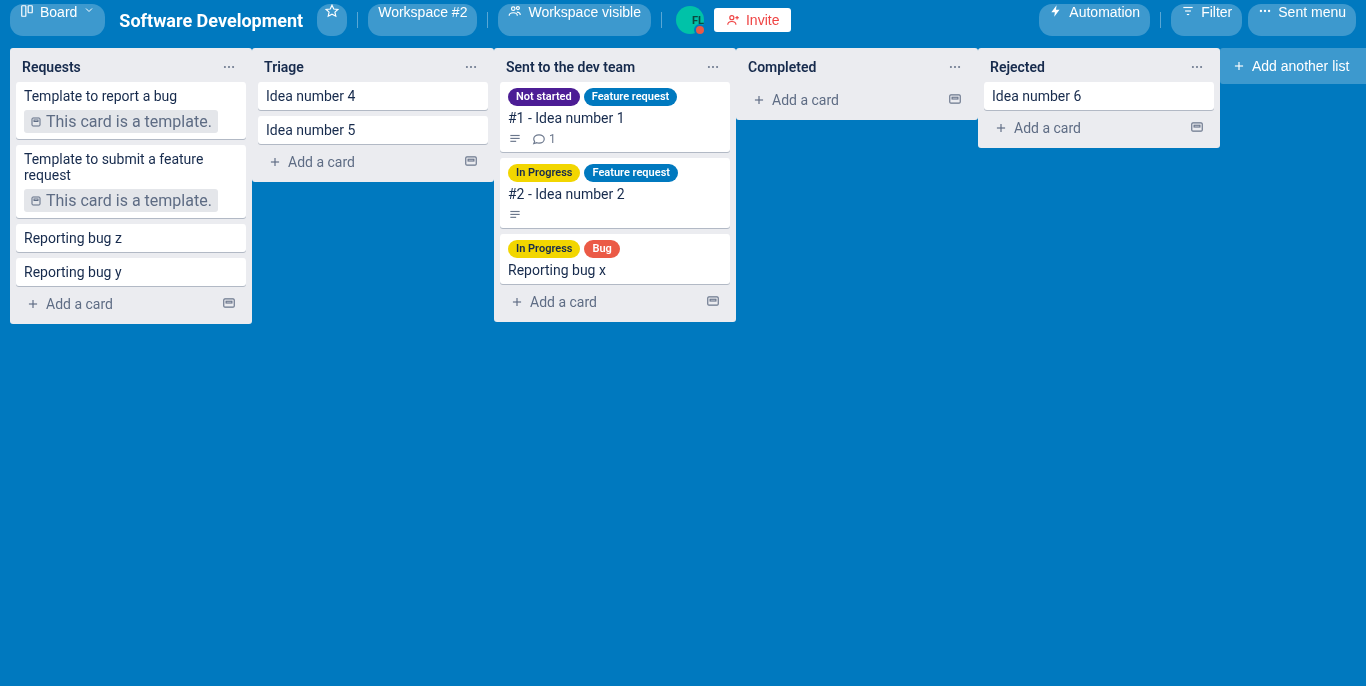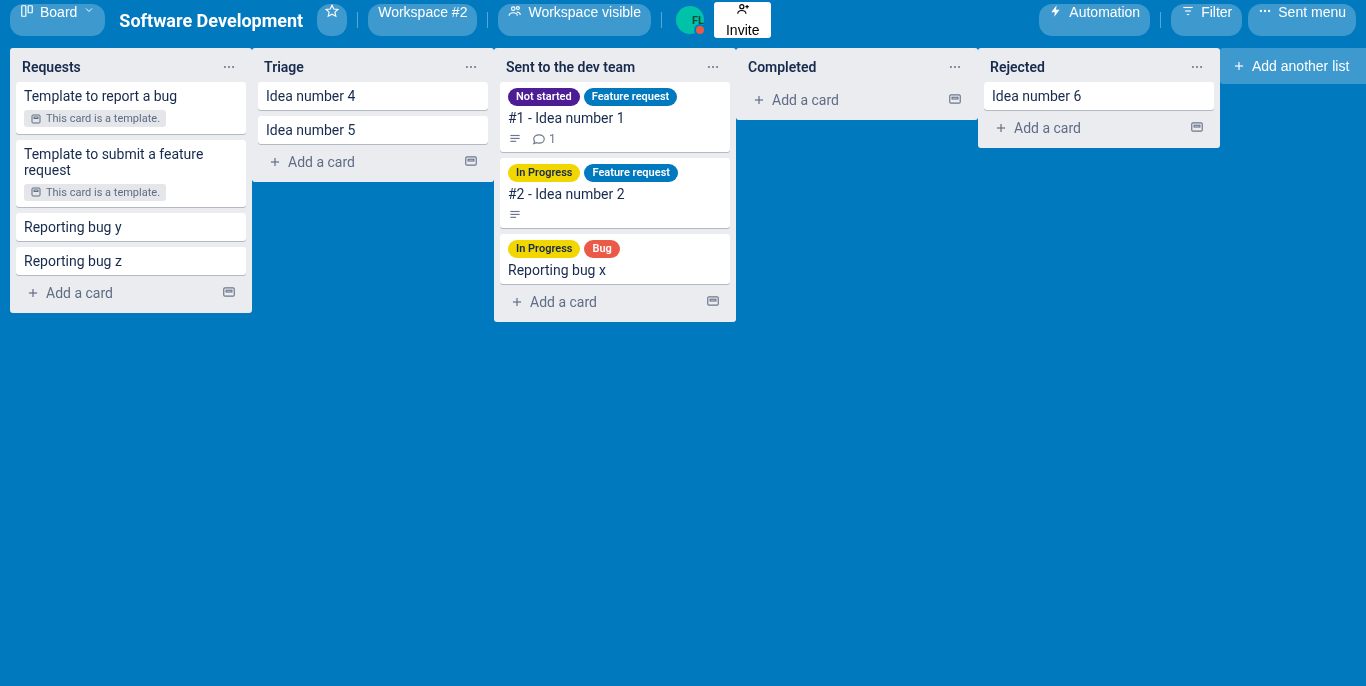--- a/index.html
+++ b/index.html
@@ -65,30 +65,29 @@
     border-radius: 50%;
     background: #eb5a46;
     border: 2px solid #0079bf;
     font-size: 7px; color: #fff;
     display:flex; align-items:center; justify-content:center;
   }
   .invite-btn {
     display: inline-flex;
     align-items: center;
     gap: 6px;
-    height: 36px;
+    height: 24px;
     padding: 0 12px;
     border-radius: 3px;
     background: #fff;
-    color: #000000;
+    color: #ef4444;
     font-size: 14px;
     cursor: pointer;
     border: none;
     margin-left: 4px;
-    flex-direction: column;
   }
 
   
   .board {
     display: flex;
     gap: 0;
     padding: 8px 10px;
     align-items: flex-start;
     overflow: hidden;
   }
@@ -156,21 +155,21 @@
     color: #6b778c;
     font-size: 12px;
     align-items: center;
   }
   .badge { display: inline-flex; align-items: center; gap: 3px; }
   .template-badge {
     display: inline-flex; align-items: center; gap: 4px;
     background: #e4e6ea;
     border-radius: 3px;
     padding: 2px 6px;
-    font-size: 11px;
+    font-size: 16px;
     color: #5e6c84;
     margin-top: 6px;
   }
   .list-footer {
     display: flex;
     align-items: flex-start;
     justify-content: space-between;
     padding: 6px 6px 2px;
   }
   .add-card {
@@ -323,24 +322,24 @@
         <div class="card"><div class="card-title">Template to submit a feature request</div><div class="template-badge">
             <span>
               <svg width="12" height="12" viewBox="0 0 24 24" fill="none" stroke="currentColor" stroke-width="2">
                 <rect x="4" y="4" width="16" height="16" rx="2"></rect>
                 <rect x="8" y="8" width="8" height="3"></rect>
               </svg>
             </span>
             <span>This card is a template.</span>
           </div></div>
         <div class="card">
+          <div class="card-title">Reporting bug z</div>
+        </div>
+        <div class="card">
           <div class="card-title">Reporting bug y</div>
-        </div>
-        <div class="card">
-          <div class="card-title">Reporting bug z</div>
         </div>
       </div>
       <div class="list-footer">
         <div class="add-card">
           <span>
             <svg width="14" height="14" viewBox="0 0 24 24" fill="none" stroke="currentColor" stroke-width="2">
               <line x1="12" y1="5" x2="12" y2="19"></line>
               <line x1="5" y1="12" x2="19" y2="12"></line>
             </svg>
           </span>

